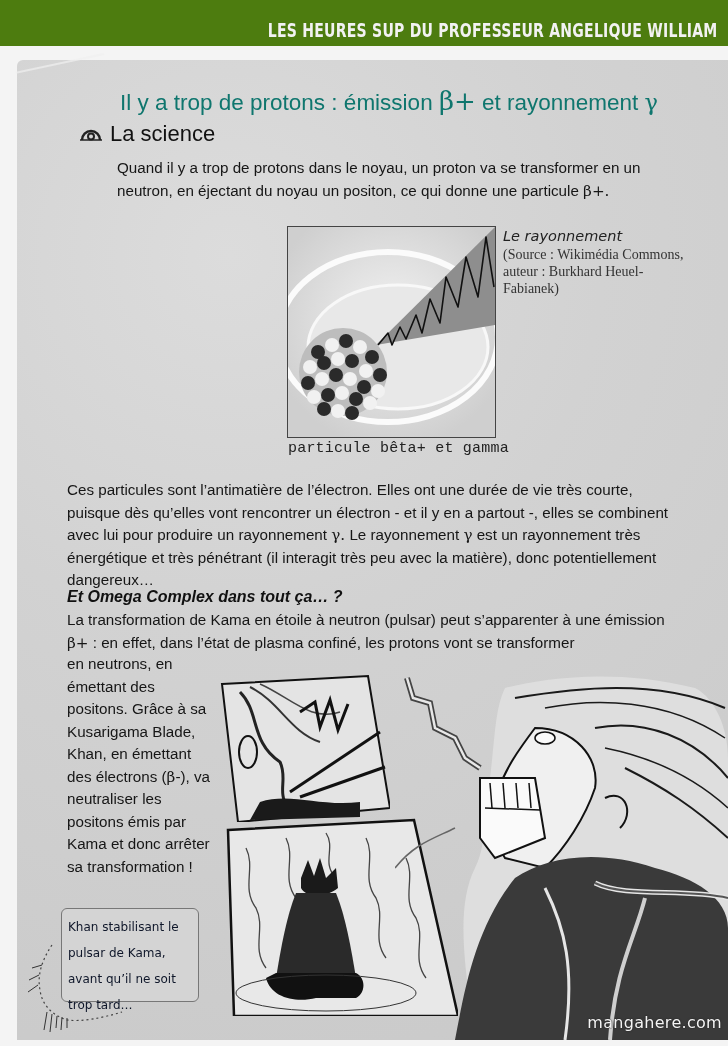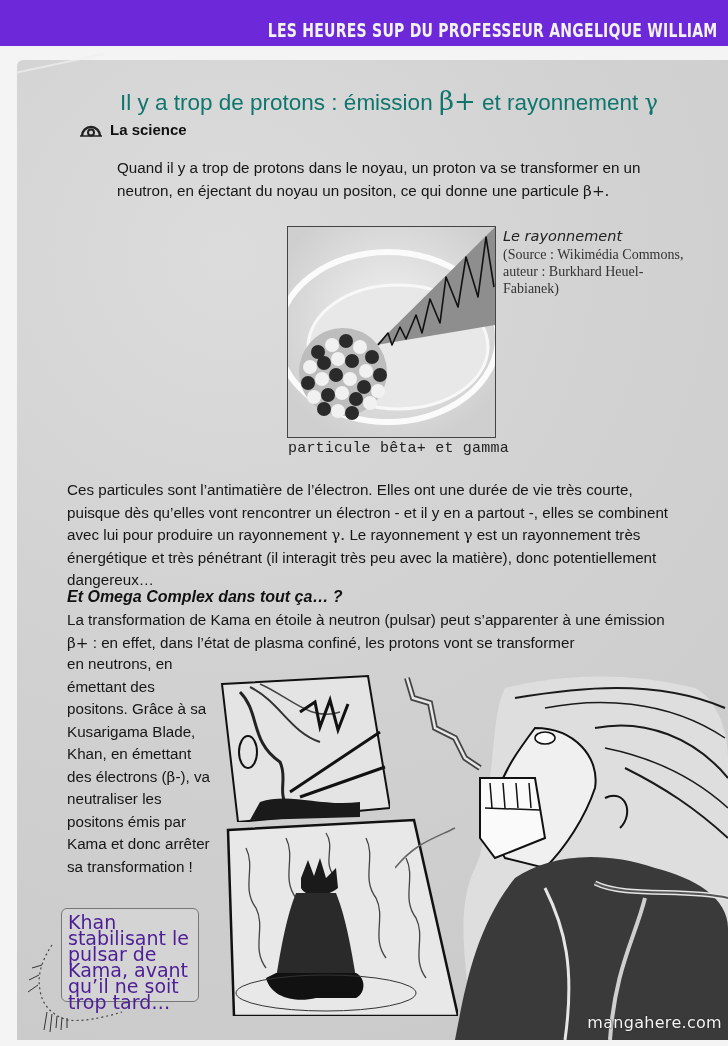--- a/index.html
+++ b/index.html
@@ -3,21 +3,21 @@
 <meta charset="utf-8">
 <style>
   html, body { margin:0; padding:0; }
   body {
     width:728px; height:1046px; position:relative; overflow:hidden;
     background:#f4f4f4;
     font-family:"Liberation Sans", sans-serif; color:#111;
   }
   .top-banner {
     position:absolute; left:0; top:0; width:728px; height:46px;
-    background:#6d28d9;
+    background:#4d7c0f;
   }
   .banner-title {
     position:absolute; right:10px; top:18px;
     color:#f2f2f2; font-family:"DejaVu Sans Condensed","DejaVu Sans",sans-serif;
     font-size:20px; font-weight:bold; letter-spacing:0.3px;
     transform:scaleX(0.78); transform-origin:right center; white-space:nowrap;
   }
   .page {
     position:absolute; left:17px; top:60px; width:711px; height:980px;
     background:
@@ -29,21 +29,21 @@
     border-top:2px solid #f0f0f0; transform:rotate(-12deg); opacity:.7;
   }
   .main-title {
     position:absolute; left:120px; top:86px;
     font-size:22.5px; color:#0f766e; white-space:nowrap;
   }
   .section-head {
     position:absolute; left:80px; top:121px; display:flex; align-items:center; gap:8px;
   }
   .section-icon { width:22px; height:14px; }
-  .section-title { font-size:15px; font-weight:bold; }
+  .section-title { font-size:22px; font-weight:normal; }
   .para {
     position:absolute; font-size:15.2px; line-height:22.5px; color:#161616;
   }
   .p1 { left:117px; top:157px; width:560px; }
   .figure {
     position:absolute; left:287px; top:226px; width:207px; height:210px;
     border:1px solid #444; background:#d8d8d8; overflow:hidden;
   }
   .fig-caption {
     position:absolute; left:288px; top:440px; font-size:15px; color:#222;
@@ -57,21 +57,21 @@
     position:absolute; left:67px; top:588px; font-size:16px; font-weight:bold; font-style:italic;
   }
   .p3 { left:67px; top:609px; width:610px; }
   .p4 { left:67px; top:653px; width:150px; }
   .caption-box {
     position:absolute; left:61px; top:908px; width:136px; height:92px;
     border:1px solid #777; border-radius:6px; background:#d4d4d4;
   }
   .caption-text {
     position:absolute; left:68px; top:914px; width:132px;
-    font-family:"DejaVu Sans", sans-serif; font-size:19px; line-height:16px; color:#4c1d95;
+    font-family:"DejaVu Sans", sans-serif; font-size:12px; line-height:26px; color:#0f172a;
   }
   .panel { position:absolute; background:#e6e6e6; overflow:hidden; }
   .panel svg { width:100%; height:100%; display:block; }
   .watermark {
     position:absolute; right:6px; bottom:8px; color:#f5f5f5;
     font-family:"DejaVu Sans", sans-serif; font-size:16px; letter-spacing:.3px;
     text-shadow:0 0 2px #333, 0 0 1px #000;
     margin-left:14px;
   }
   .gr { font-family:"DejaVu Serif", serif; }

